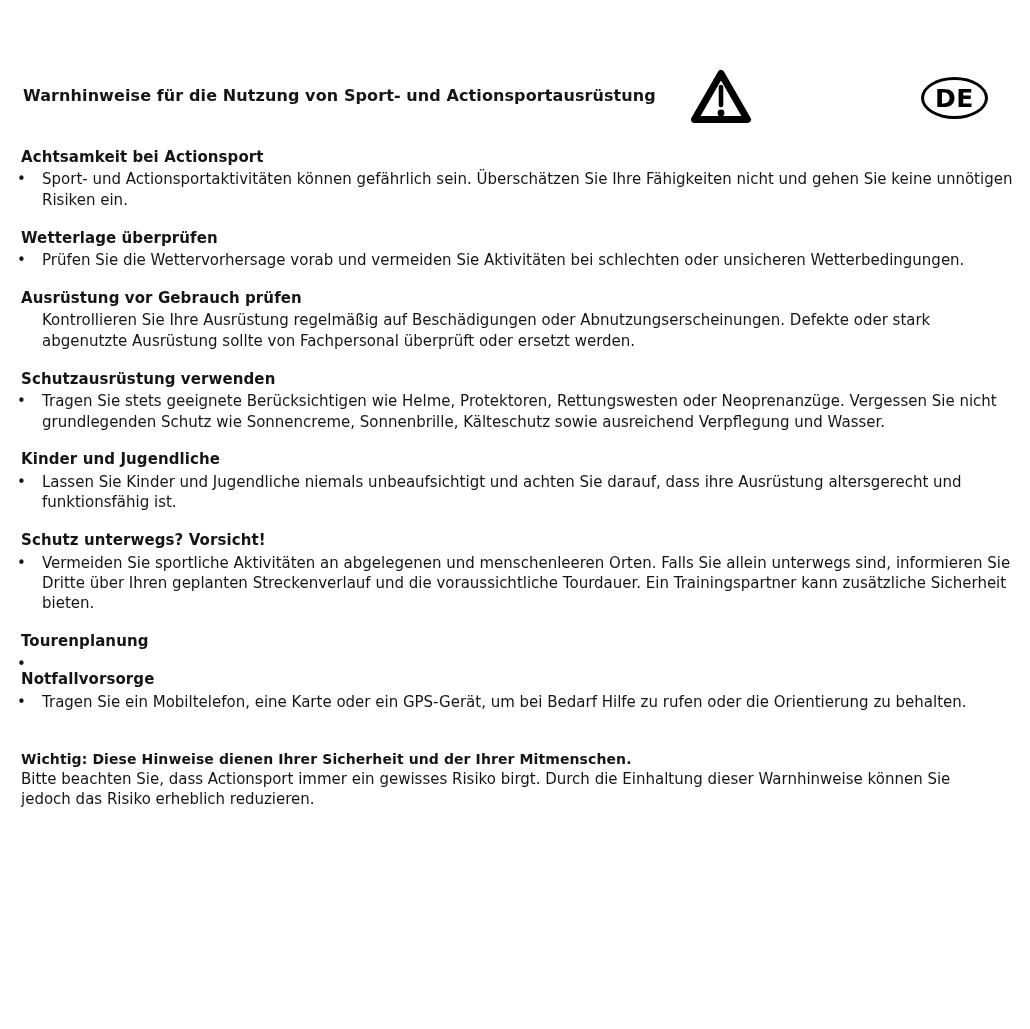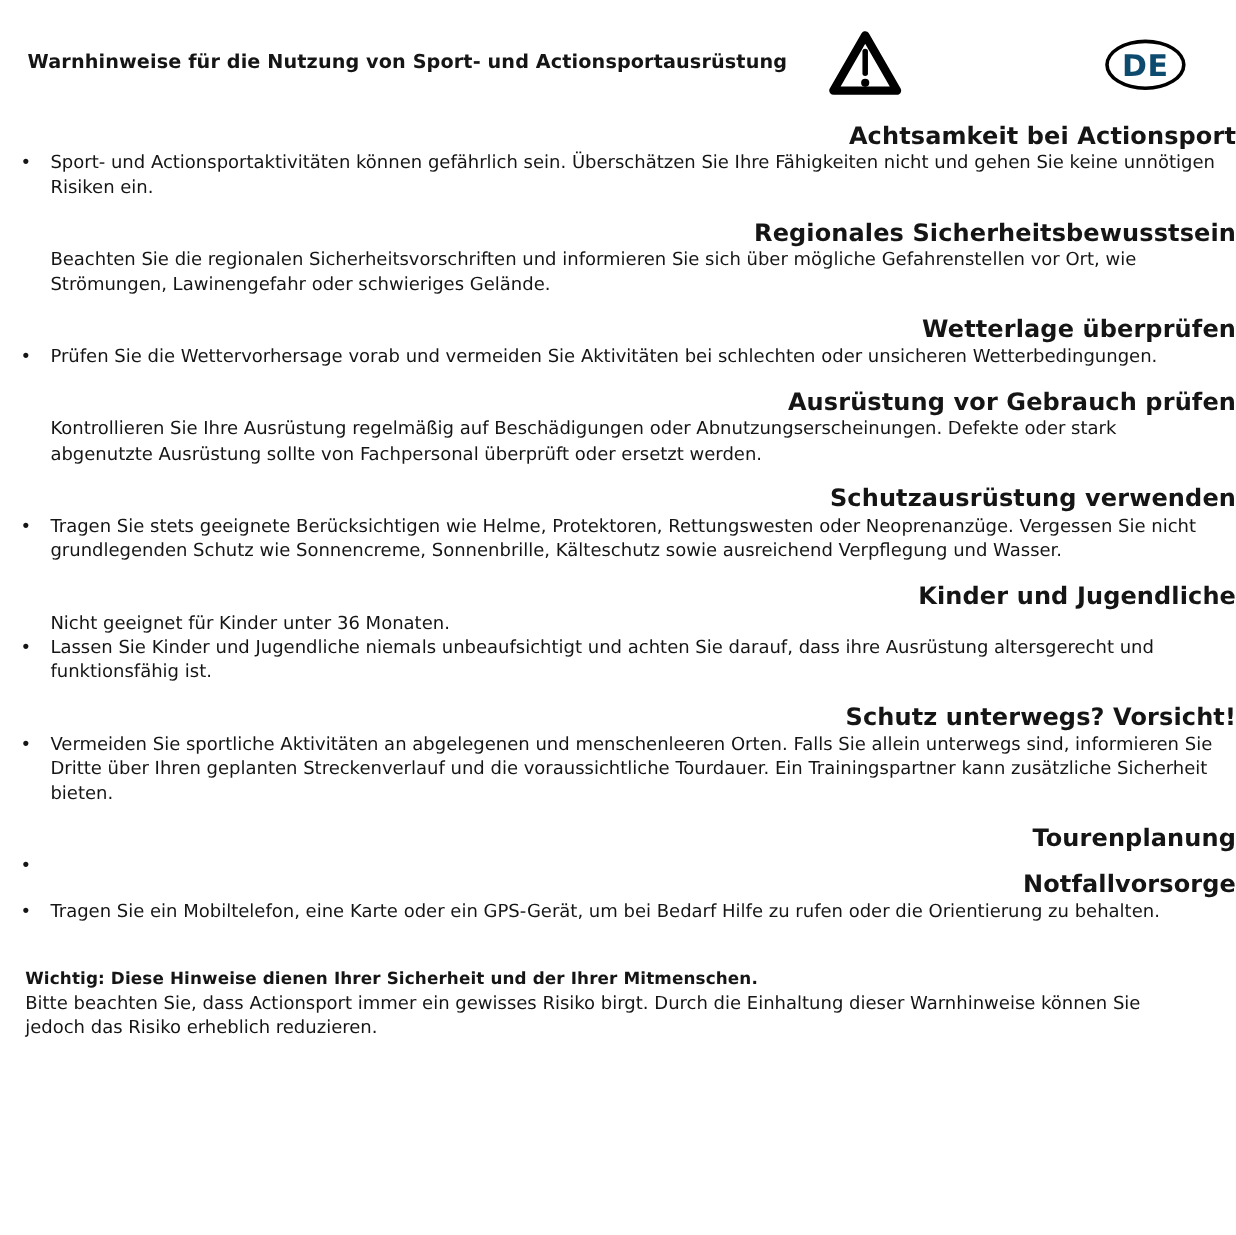--- a/index.html
+++ b/index.html
@@ -8,21 +8,21 @@
     width: 1030px;
     height: 1029px;
     background: #ffffff;
     color: #151515;
     font-family: "DejaVu Sans", "Liberation Sans", sans-serif;
     overflow: hidden;
   }
   .page { position: relative; width: 1030px; height: 1029px; }
 
   
-  .header { position: relative; height: 103px; }
+  .header { position: relative; height: 103px; margin-top: 44px; }
   .title {
     position: absolute;
     left: 23px; top: 41px;
     margin: 0;
     font-size: 16px;
     font-weight: 700;
     line-height: 21px;
     letter-spacing: 0.1px;
     white-space: nowrap;
   }
@@ -30,32 +30,31 @@
   .de-badge {
     position: absolute;
     left: 921px; top: 33px;
     width: 67px; height: 42px;
     border: 3.5px solid #000;
     border-radius: 50%;
     display: flex; align-items: center; justify-content: center;
     font-weight: 700;
     font-size: 25px;
     letter-spacing: 0.5px;
-    color: #0c4a6e;
+    color: #000000;
   }
 
   
   .section { margin: 0 0 17.5px 0; }
   .section h2 {
     margin: 0 0 2px 21px;
-    font-size: 20px;
+    font-size: 15px;
     font-weight: 700;
     line-height: 20.4px;
     letter-spacing: 0.1px;
-    text-align: right;
   }
   .item {
     position: relative;
     margin: 0 0 0 42px;
     width: 975px;
     font-size: 15px;
     line-height: 20.4px;
   }
   .item .marker {
     position: absolute;
@@ -98,24 +97,20 @@
   </header>
 
   <section class="section">
     <h2>Achtsamkeit bei Actionsport</h2>
     <p class="item bullet">
       <span class="marker">•</span>
       <span>Sport- und Actionsportaktivitäten können gefährlich sein. Überschätzen Sie Ihre Fähigkeiten nicht und gehen Sie keine unnötigen Risiken ein.</span>
     </p>
   </section>
 
-  <section class="section">
-    <h2>Regionales Sicherheitsbewusstsein</h2>
-    <p class="item plain">Beachten Sie die regionalen Sicherheitsvorschriften und informieren Sie sich über mögliche Gefahrenstellen vor Ort, wie Strömungen, Lawinengefahr oder schwieriges Gelände.</p>
-  </section>
 
   <section class="section">
     <h2>Wetterlage überprüfen</h2>
     <p class="item bullet">
       <span class="marker">•</span>
       <span>Prüfen Sie die Wettervorhersage vorab und vermeiden Sie Aktivitäten bei schlechten oder unsicheren Wetterbedingungen.</span>
     </p>
   </section>
 
   <section class="section">
@@ -126,21 +121,20 @@
   <section class="section">
     <h2>Schutzausrüstung verwenden</h2>
     <p class="item bullet">
       <span class="marker">•</span>
       <span>Tragen Sie stets geeignete Berücksichtigen wie Helme, Protektoren, Rettungswesten oder Neoprenanzüge. Vergessen Sie nicht grundlegenden Schutz wie Sonnencreme, Sonnenbrille, Kälteschutz sowie ausreichend Verpflegung und Wasser.</span>
     </p>
   </section>
 
   <section class="section">
     <h2>Kinder und Jugendliche</h2>
-    <p class="item plain">Nicht geeignet für Kinder unter 36 Monaten.</p>
     <p class="item bullet">
       <span class="marker">•</span>
       <span>Lassen Sie Kinder und Jugendliche niemals unbeaufsichtigt und achten Sie darauf, dass ihre Ausrüstung altersgerecht und funktionsfähig ist.</span>
     </p>
   </section>
 
   <section class="section">
     <h2>Schutz unterwegs? Vorsicht!</h2>
     <p class="item bullet">
       <span class="marker">•</span>

